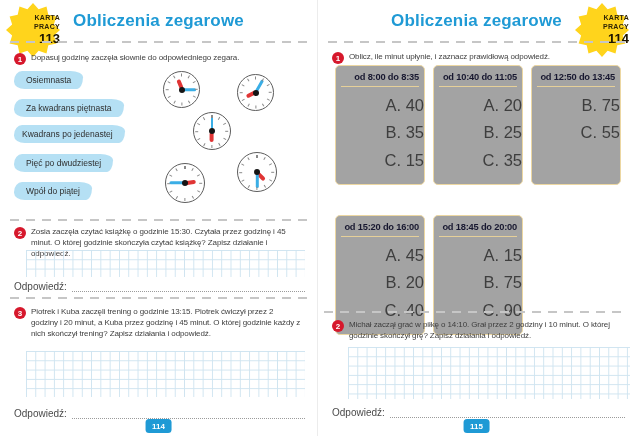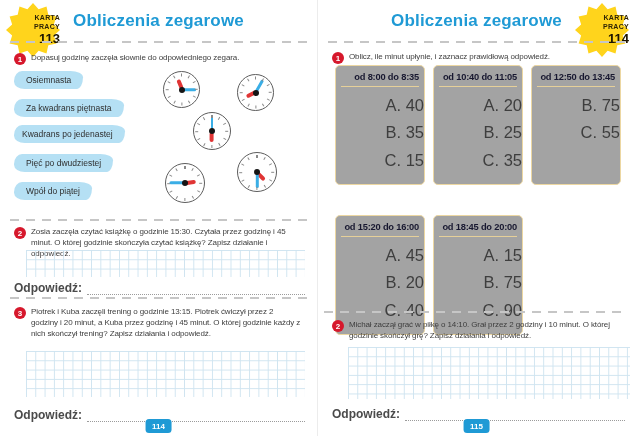--- a/index.html
+++ b/index.html
@@ -46,21 +46,21 @@
                 background:#151515; border-radius:50%; }
   .tick { position:absolute; left:50%; top:50%; width:1.4px; height:3px; margin:-1.5px 0 0 -0.7px; background:#8a8a8a; }
 
   
   .workgrid { position:absolute;
     background-image:linear-gradient(#cfe4f0 1px,transparent 1px),linear-gradient(90deg,#cfe4f0 1px,transparent 1px);
     background-size:9.3px 9.3px; }
 
   
   .answer-row { position:absolute; display:flex; align-items:flex-end; }
-  .answer-label { font-size:12px; font-weight:700; color:#4a4a4a; flex:none; }
+  .answer-label { font-size:10px; font-weight:400; color:#4a4a4a; flex:none; }
   .answer-dots { flex:1; margin-left:5px; height:9px; border-bottom:1.6px dotted #9b9b9b; }
 
   
   .boxes-row { position:absolute; left:17px; display:flex; gap:8px; }
   .abox { width:90px; height:120px; background:#a3a3a3; border:1.5px solid #ecd7a2; border-radius:5px; text-align:right; }
   .abox-header { margin:0 5px; padding:6px 0 4px; font-size:9.3px; font-weight:700; color:#181830;
                  border-bottom:1.5px solid #e6d099; letter-spacing:-0.2px; white-space:nowrap; }
   .abox-option { font-size:16.5px; color:#3e3e3e; margin-top:8.5px; line-height:19px; }
 
   

